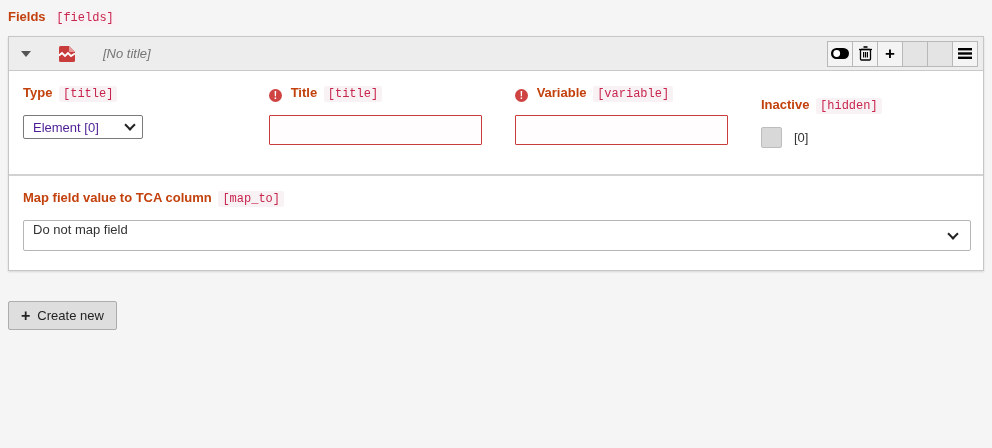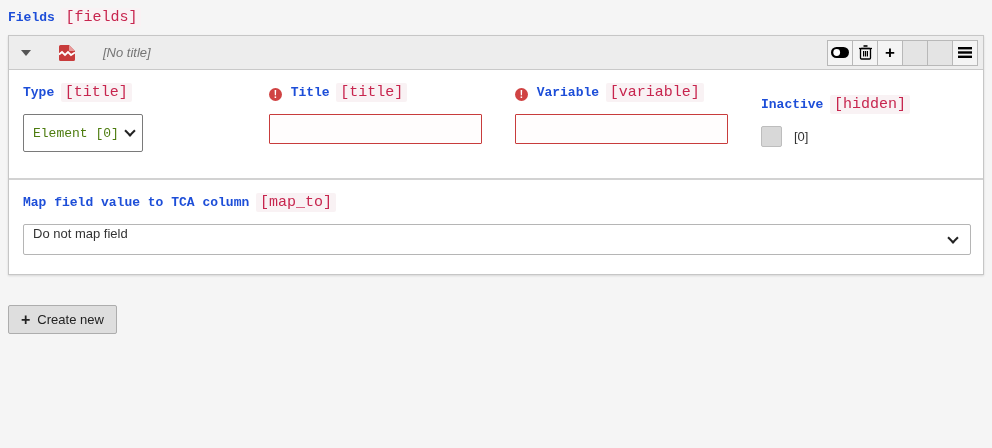--- a/index.html
+++ b/index.html
@@ -7,24 +7,24 @@
     margin: 0;
     background: #f5f5f5;
     font-family: "Liberation Sans", "DejaVu Sans", sans-serif;
     font-size: 13px;
     color: #333;
   }
   .wrap { width: 992px; height: 448px; padding: 8px; position: relative; }
 
   
   .field-label-row { margin: 0 0 9px 0; line-height: 17px; }
-  .lbl { font-weight: bold; color: #1d4ed8; font-size: 13px; font-family: Liberation Mono, monospace; }
+  .lbl { font-weight: bold; color: #c2410c; font-size: 13px; }
   .tag {
     font-family: "Liberation Mono", "DejaVu Sans Mono", monospace;
-    font-size: 15px;
+    font-size: 12px;
     color: #c7254e;
     background: #f9f2f4;
     padding: 1px 4px;
     border-radius: 2px;
     margin-left: 3px;
   }
 
   
   .panel {
     width: 976px;
@@ -90,26 +90,26 @@
     font-weight: bold;
     text-align: center;
     line-height: 13px;
     margin-right: 5px;
     vertical-align: -2px;
   }
 
   .type-select-wrap { position: relative; width: 120px; }
   select.type-select {
     -webkit-appearance: none; -moz-appearance: none; appearance: none;
-    width: 120px; height: 38px;
+    width: 120px; height: 24px;
     border: 1px solid #7a7a7a;
     border-radius: 2px;
     background: #fff;
-    font-family: Liberation Mono, monospace;
-    font-size: 13px; color: #4d7c0f;
+    font-family: Liberation Sans, sans-serif;
+    font-size: 13px; color: #4c1d95;
     padding: 0 24px 0 9px;
   }
   .chev {
     position: absolute; right: 9px; top: 50%;
     width: 8px; height: 8px; margin-top: -6px;
     border-right: 2px solid #222;
     border-bottom: 2px solid #222;
     transform: rotate(45deg);
     pointer-events: none;
   }

